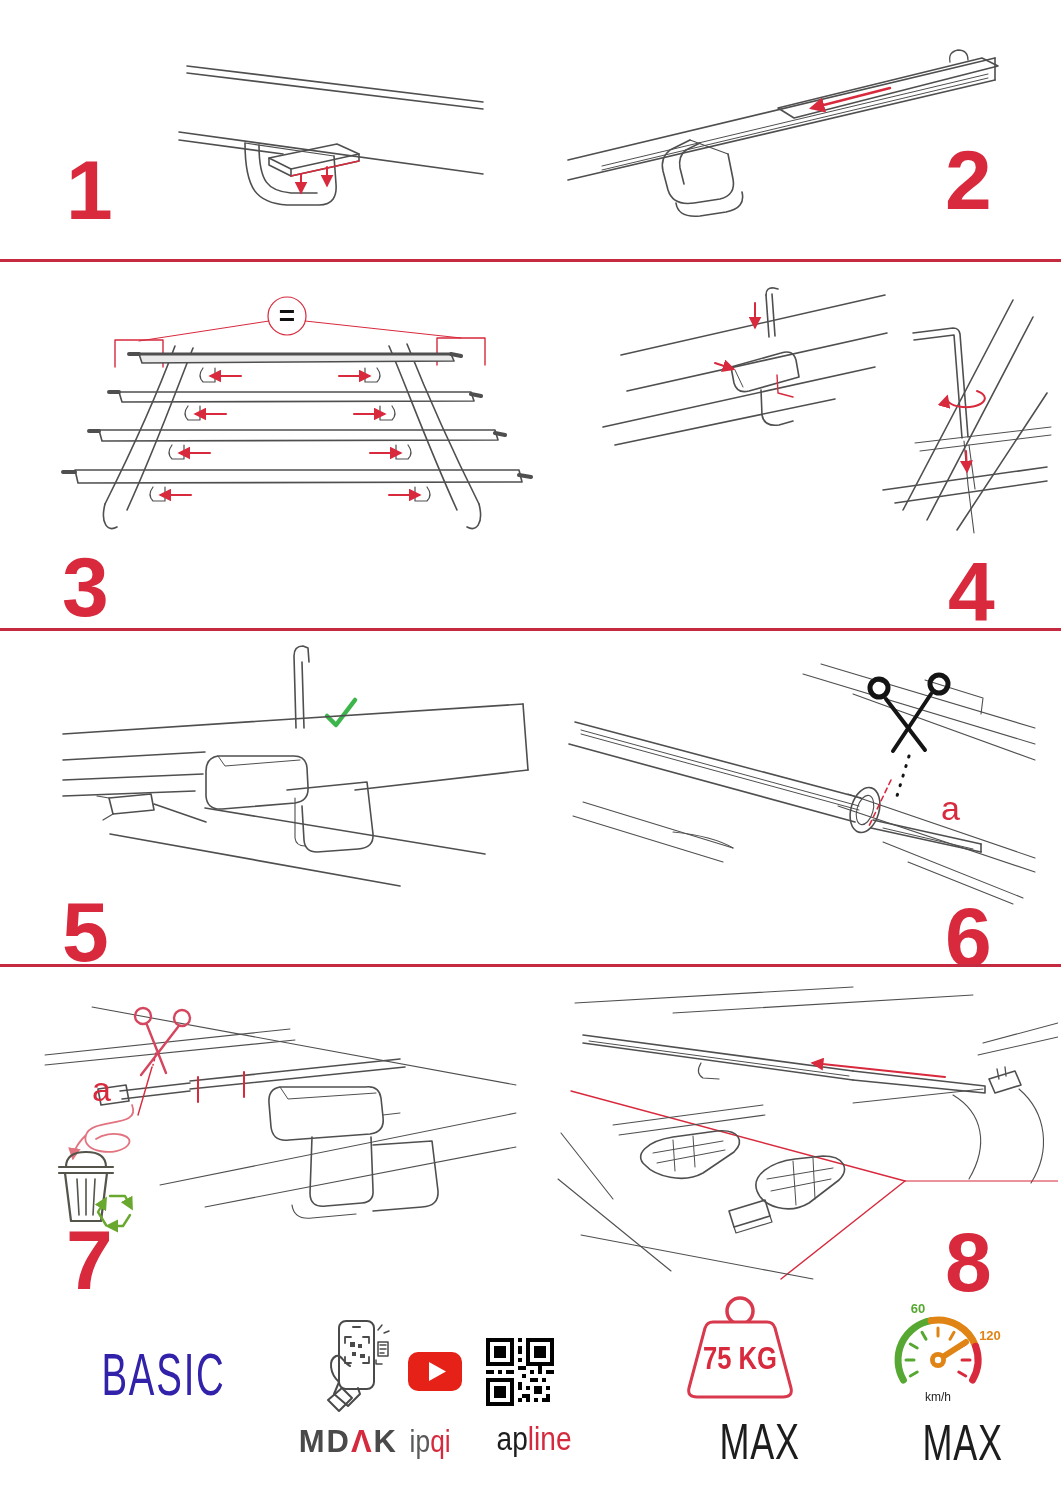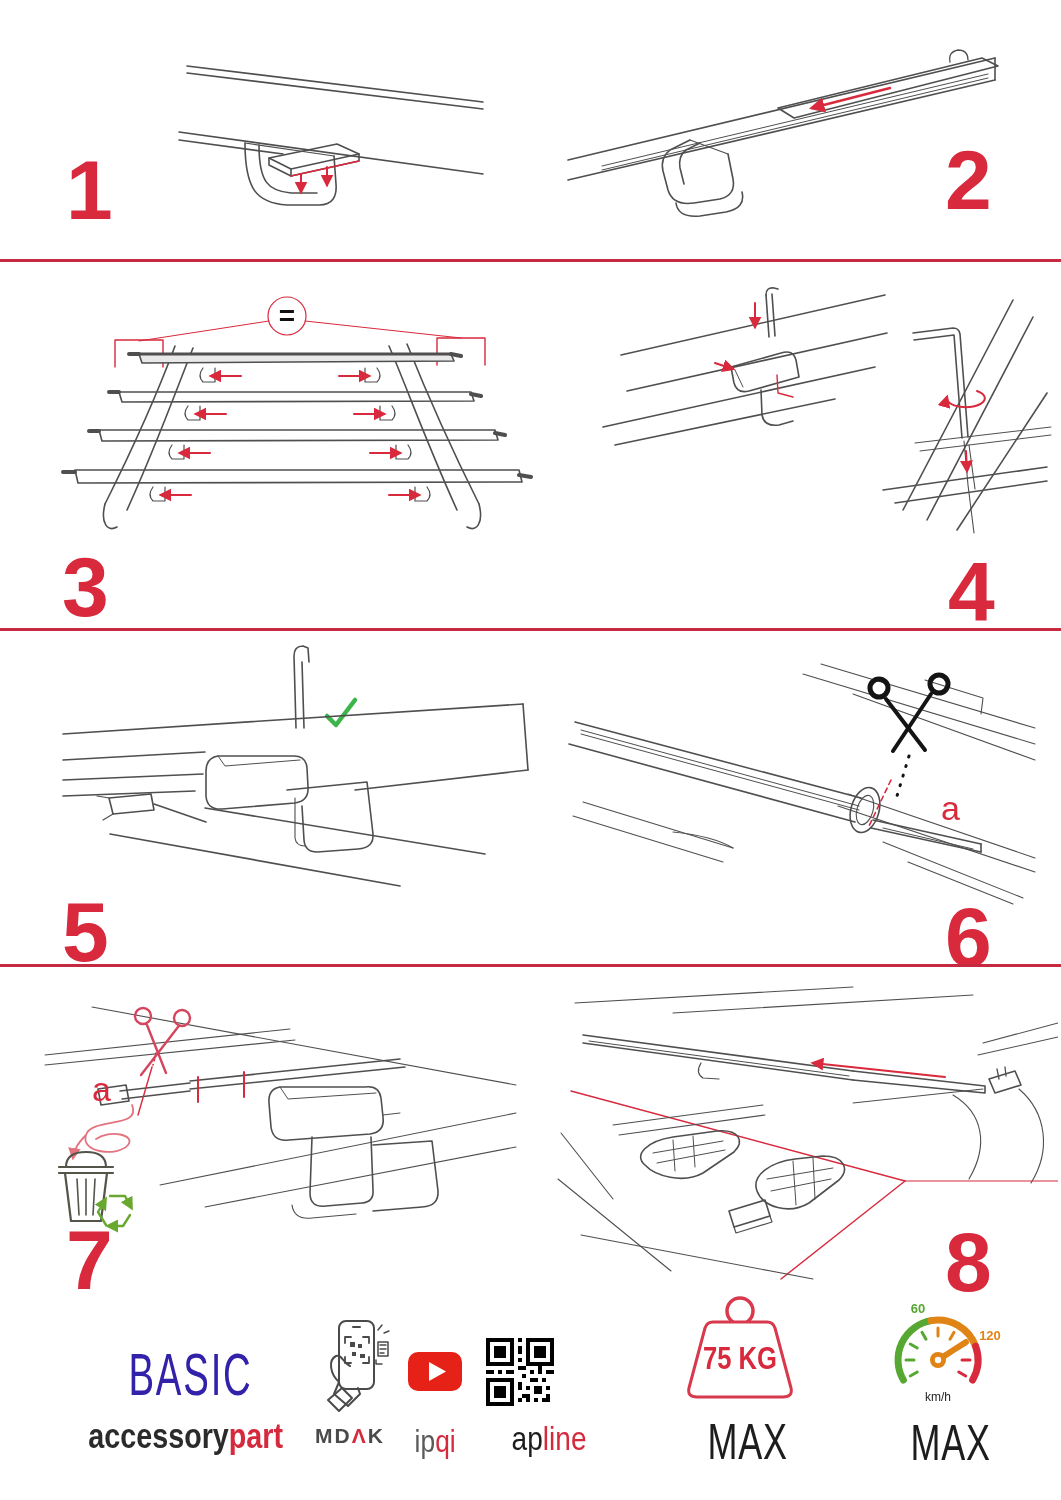--- a/index.html
+++ b/index.html
@@ -8,26 +8,26 @@
     background:#ffffff;overflow:hidden;
     font-family:"Liberation Sans", sans-serif;
   }
   .sep{position:absolute;left:0;width:1061px;height:3px;background:#c62a40;}
   .stepnum{
     position:absolute;color:#d8293d;font-weight:700;font-size:84px;line-height:1;
     font-family:"Liberation Sans", sans-serif;
   }
   .art{position:absolute;}
   .art path,.art line,.art polyline,.art circle,.art ellipse,.art rect{vector-effect:non-scaling-stroke;}
-  .footer-text{position:absolute;text-align:left;white-space:nowrap;margin-left:27px;}
+  .footer-text{position:absolute;text-align:right;white-space:nowrap;}
   .basic{color:#3222aa;font-size:64px;font-weight:400;letter-spacing:3px;
     transform:scaleX(0.60) scaleY(0.92);transform-origin:center;display:inline-block;}
   .accpart{font-size:35px;font-weight:700;transform:scaleX(0.82);transform-origin:center;display:inline-block;letter-spacing:0;}
   .accpart .blk{color:#2b2b2b}.accpart .red{color:#d5293d}
-  .mdak{font-size:21px;font-weight:700;color:#4a4a4a;letter-spacing:2px;}
+  .mdak{font-size:31px;font-weight:700;color:#4a4a4a;letter-spacing:2px;}
   .mdak .red{color:#d5293d}
   .ipqi{font-size:31px;font-weight:400;color:#5a5a5a;transform:scaleX(0.85);transform-origin:center;display:inline-block;}
   .ipqi .red{color:#d5293d}
   .apline{font-size:33px;font-weight:400;color:#1d1d1d;transform:scaleX(0.85);transform-origin:center;display:inline-block;}
   .apline .red{color:#d5293d}
   .maxlbl{font-size:50px;font-weight:400;color:#1d1d1d;transform:scaleX(0.72);transform-origin:center;display:inline-block;letter-spacing:1px;}
 </style>
 </head>
 <body>
 
@@ -350,25 +350,20 @@
       <path d="M100,170 L170,158 M104,180 L172,167 M120,157 L122,188 M140,153 L142,184" stroke-width="1"></path>
       <path d="M204,208 C198,192 218,179 242,176 L270,173 C291,173 297,186 286,197 L256,220 C236,232 210,224 204,208 Z"></path>
       <path d="M214,196 L280,185 M218,208 L278,196 M240,178 L243,222 M260,175 L262,216" stroke-width="1"></path>
       <path d="M176,228 L212,217 L217,233 L181,244 Z"></path>
       <path d="M181,244 L183,250 L219,239 L217,233" stroke-width="1.2"></path>
     </g>
   </svg>
 
   <div class="footer-text" style="left:60px;top:1338px;width:180px;">
     <span class="basic">BASIC</span>
-  </div>
-  <div class="footer-text" style="left:40px;top:1416px;width:245px;">
-    <span class="accpart">
-      <span class="blk">accessory</span><span class="red">part</span>
-    </span>
   </div>
 
   <svg class="art" style="left:312px;top:1316px;" width="84" height="104" viewBox="0 0 84 104" fill="none" stroke="#4a4a4a" stroke-width="2" stroke-linecap="round" stroke-linejoin="round">
     <rect x="27" y="5" width="35" height="68" rx="7" fill="#fff"></rect>
     <path d="M41,11 L48,11"></path>
     <g stroke-width="1.8">
       <path d="M33,27 L33,21 L39,21 M51,21 L57,21 L57,27 M33,41 L33,47 L39,47 M51,47 L57,47 L57,41"></path>
       <rect x="38" y="26" width="5" height="5" fill="#4a4a4a" stroke="none"></rect>
       <rect x="46" y="28" width="4" height="4" fill="#4a4a4a" stroke="none"></rect>
       <rect x="40" y="36" width="4" height="4" fill="#4a4a4a" stroke="none"></rect>

